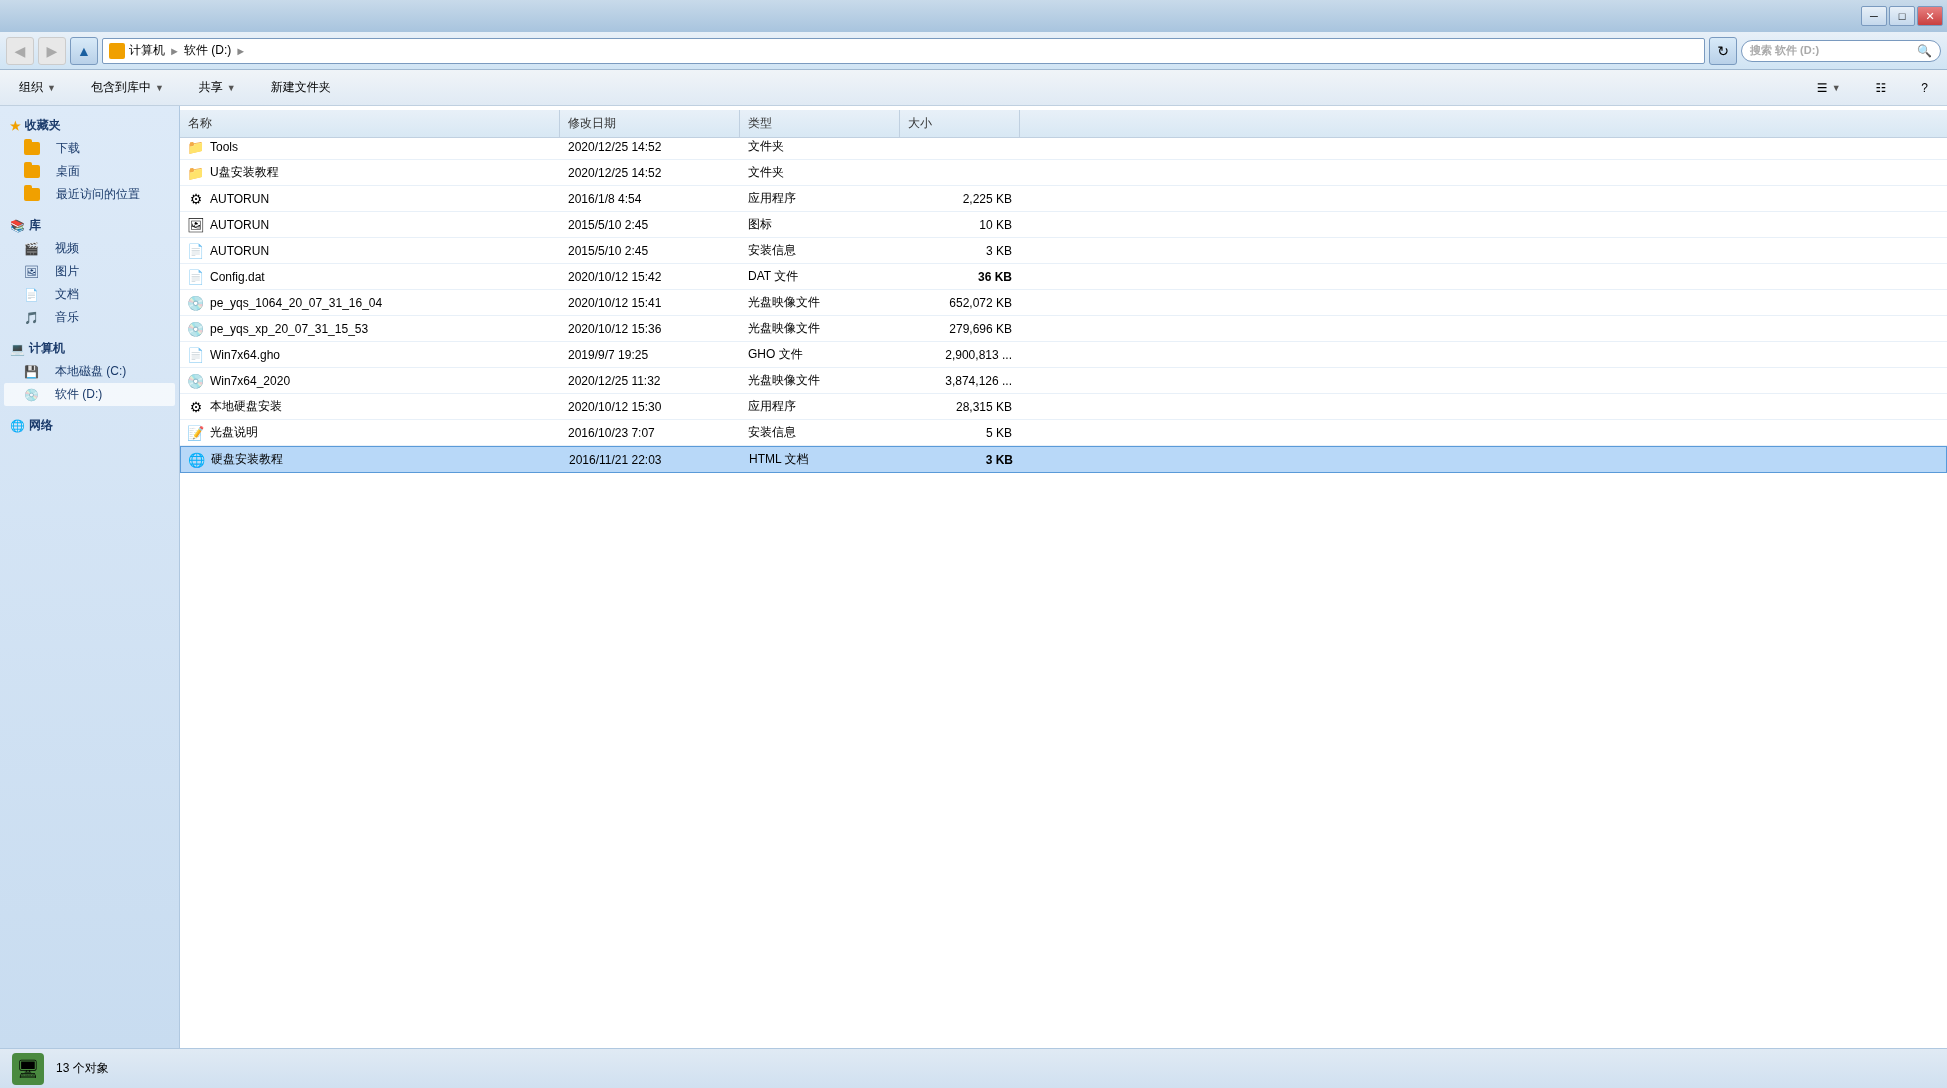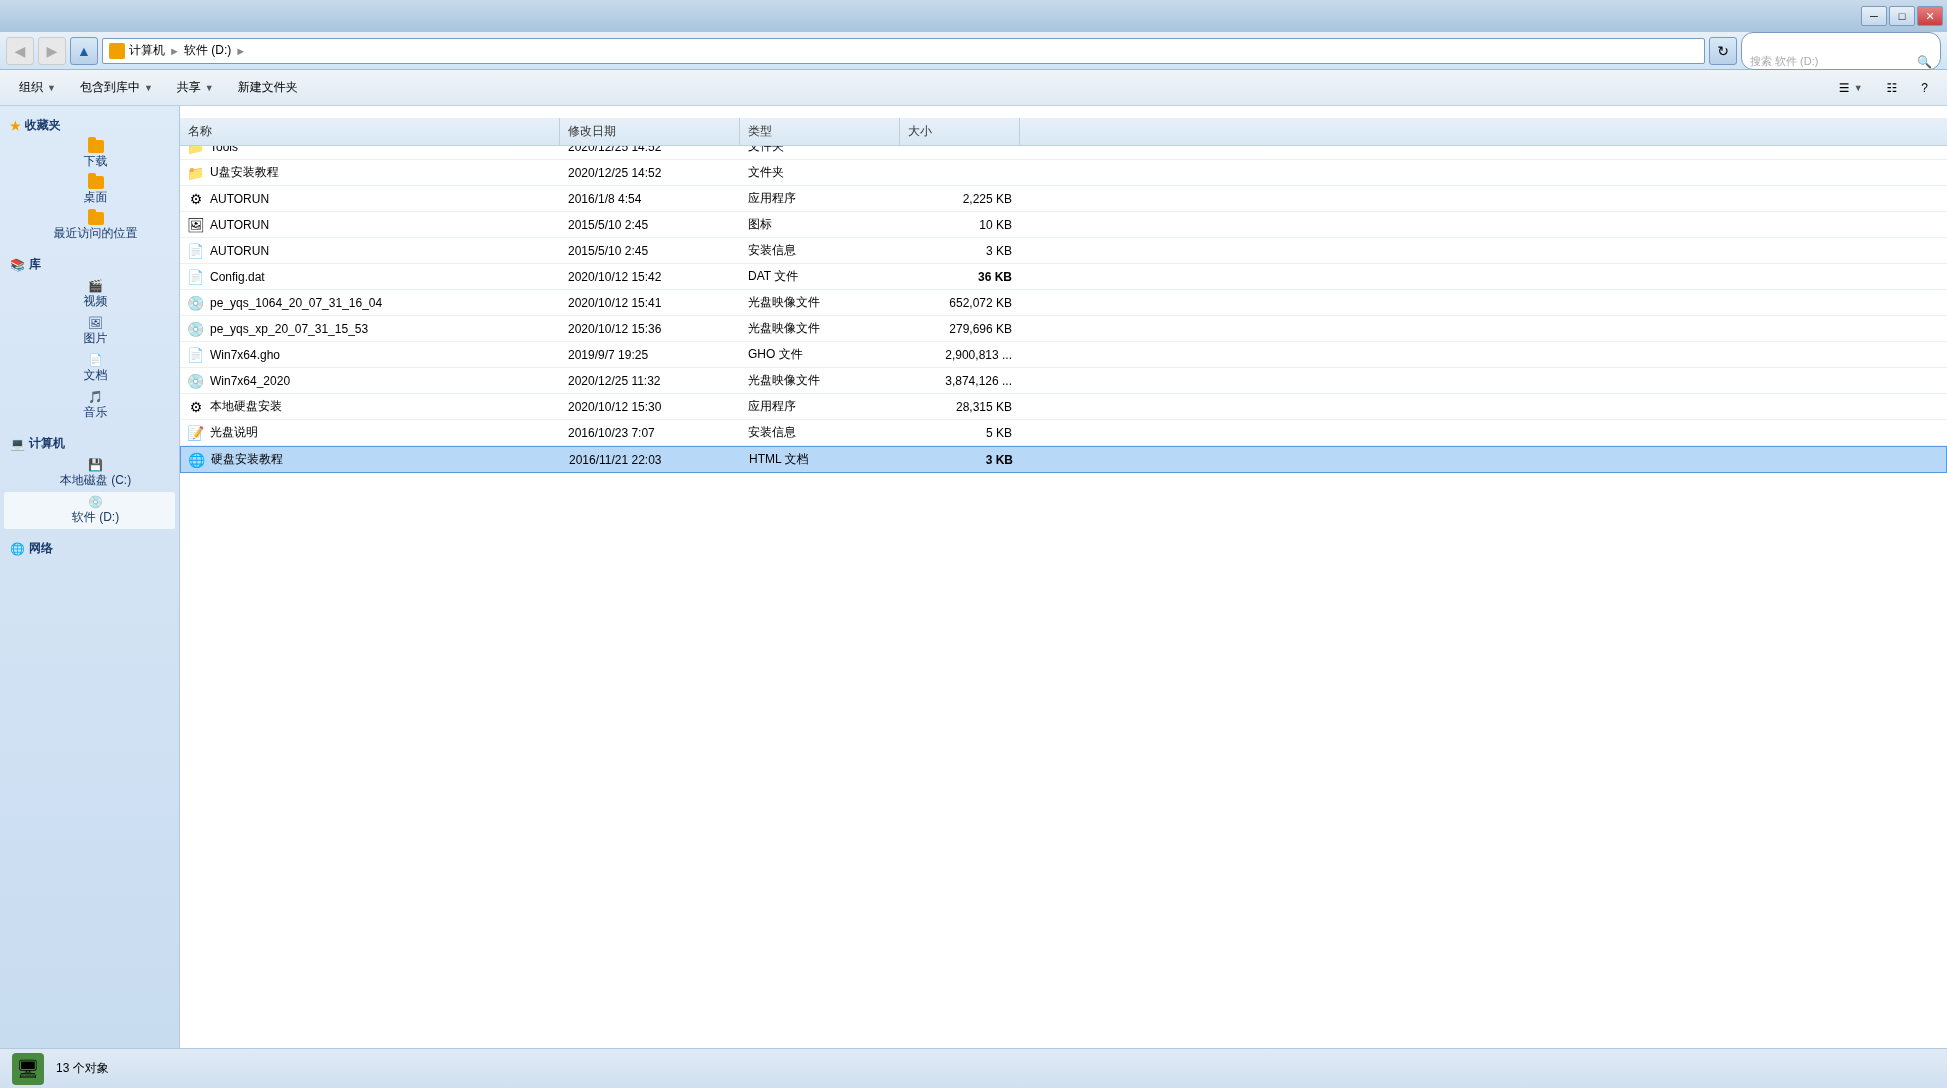--- a/index.html
+++ b/index.html
@@ -91,41 +91,42 @@
       border: 1px solid #7a9abf;
       border-radius: 3px;
       display: flex;
       align-items: center;
       justify-content: center;
       cursor: pointer;
       font-size: 14px;
     }
     .search-bar {
       width: 200px;
-      height: 38px;
+      height: 22px;
       background: white;
       border: 1px solid #7a9abf;
       border-radius: 12px;
       display: flex;
-      align-items: flex-end;
+      align-items: center;
       padding: 0 8px;
       font-size: 12px;
       color: #888;
       gap: 4px;
+      font-weight: bold;
     }
 
     
     .toolbar {
       height: 36px;
       background: linear-gradient(to bottom, #f0f4f8, #e0eaf4);
       border-bottom: 1px solid #c0d0e0;
       display: flex;
       align-items: center;
       padding: 0 8px;
-      gap: 2px;
+      gap: 13px;
     }
     .toolbar-btn {
       height: 28px;
       padding: 0 10px;
       background: transparent;
       border: 1px solid transparent;
       border-radius: 2px;
       cursor: pointer;
       display: flex;
       align-items: center;
@@ -156,27 +157,26 @@
       gap: 4px;
       padding: 3px 6px;
       font-size: 12px;
       font-weight: bold;
       color: #1a3a6a;
       cursor: pointer;
     }
     .sidebar-item {
       display: flex;
       align-items: center;
-      gap: 0;
+      gap: 16px;
       padding: 3px 8px 3px 20px;
       font-size: 12px;
       cursor: pointer;
       border-radius: 2px;
       color: #1a3a6a;
-      flex-direction: column;
     }
     .sidebar-item.active { background: rgba(255,255,255,0.7); }
     .folder-icon {
       width: 16px;
       height: 13px;
       background: #f0a000;
       border-radius: 0 2px 2px 2px;
       display: inline-block;
       position: relative;
     }
@@ -196,21 +196,21 @@
       flex: 1;
       background: white;
       overflow-y: auto;
     }
     .filelist-header {
       display: grid;
       grid-template-columns: 380px 180px 160px 120px;
       background: linear-gradient(to bottom, #e8f0f8, #d8e8f4);
       border-bottom: 1px solid #c0d0e0;
       position: sticky;
-      top: 12px;
+      top: 4px;
       z-index: 10;
     }
     .filelist-header-cell {
       padding: 5px 8px;
       font-size: 12px;
       color: #333;
       border-right: 1px solid #c0d0e0;
       cursor: pointer;
     }
     .filelist-row {

